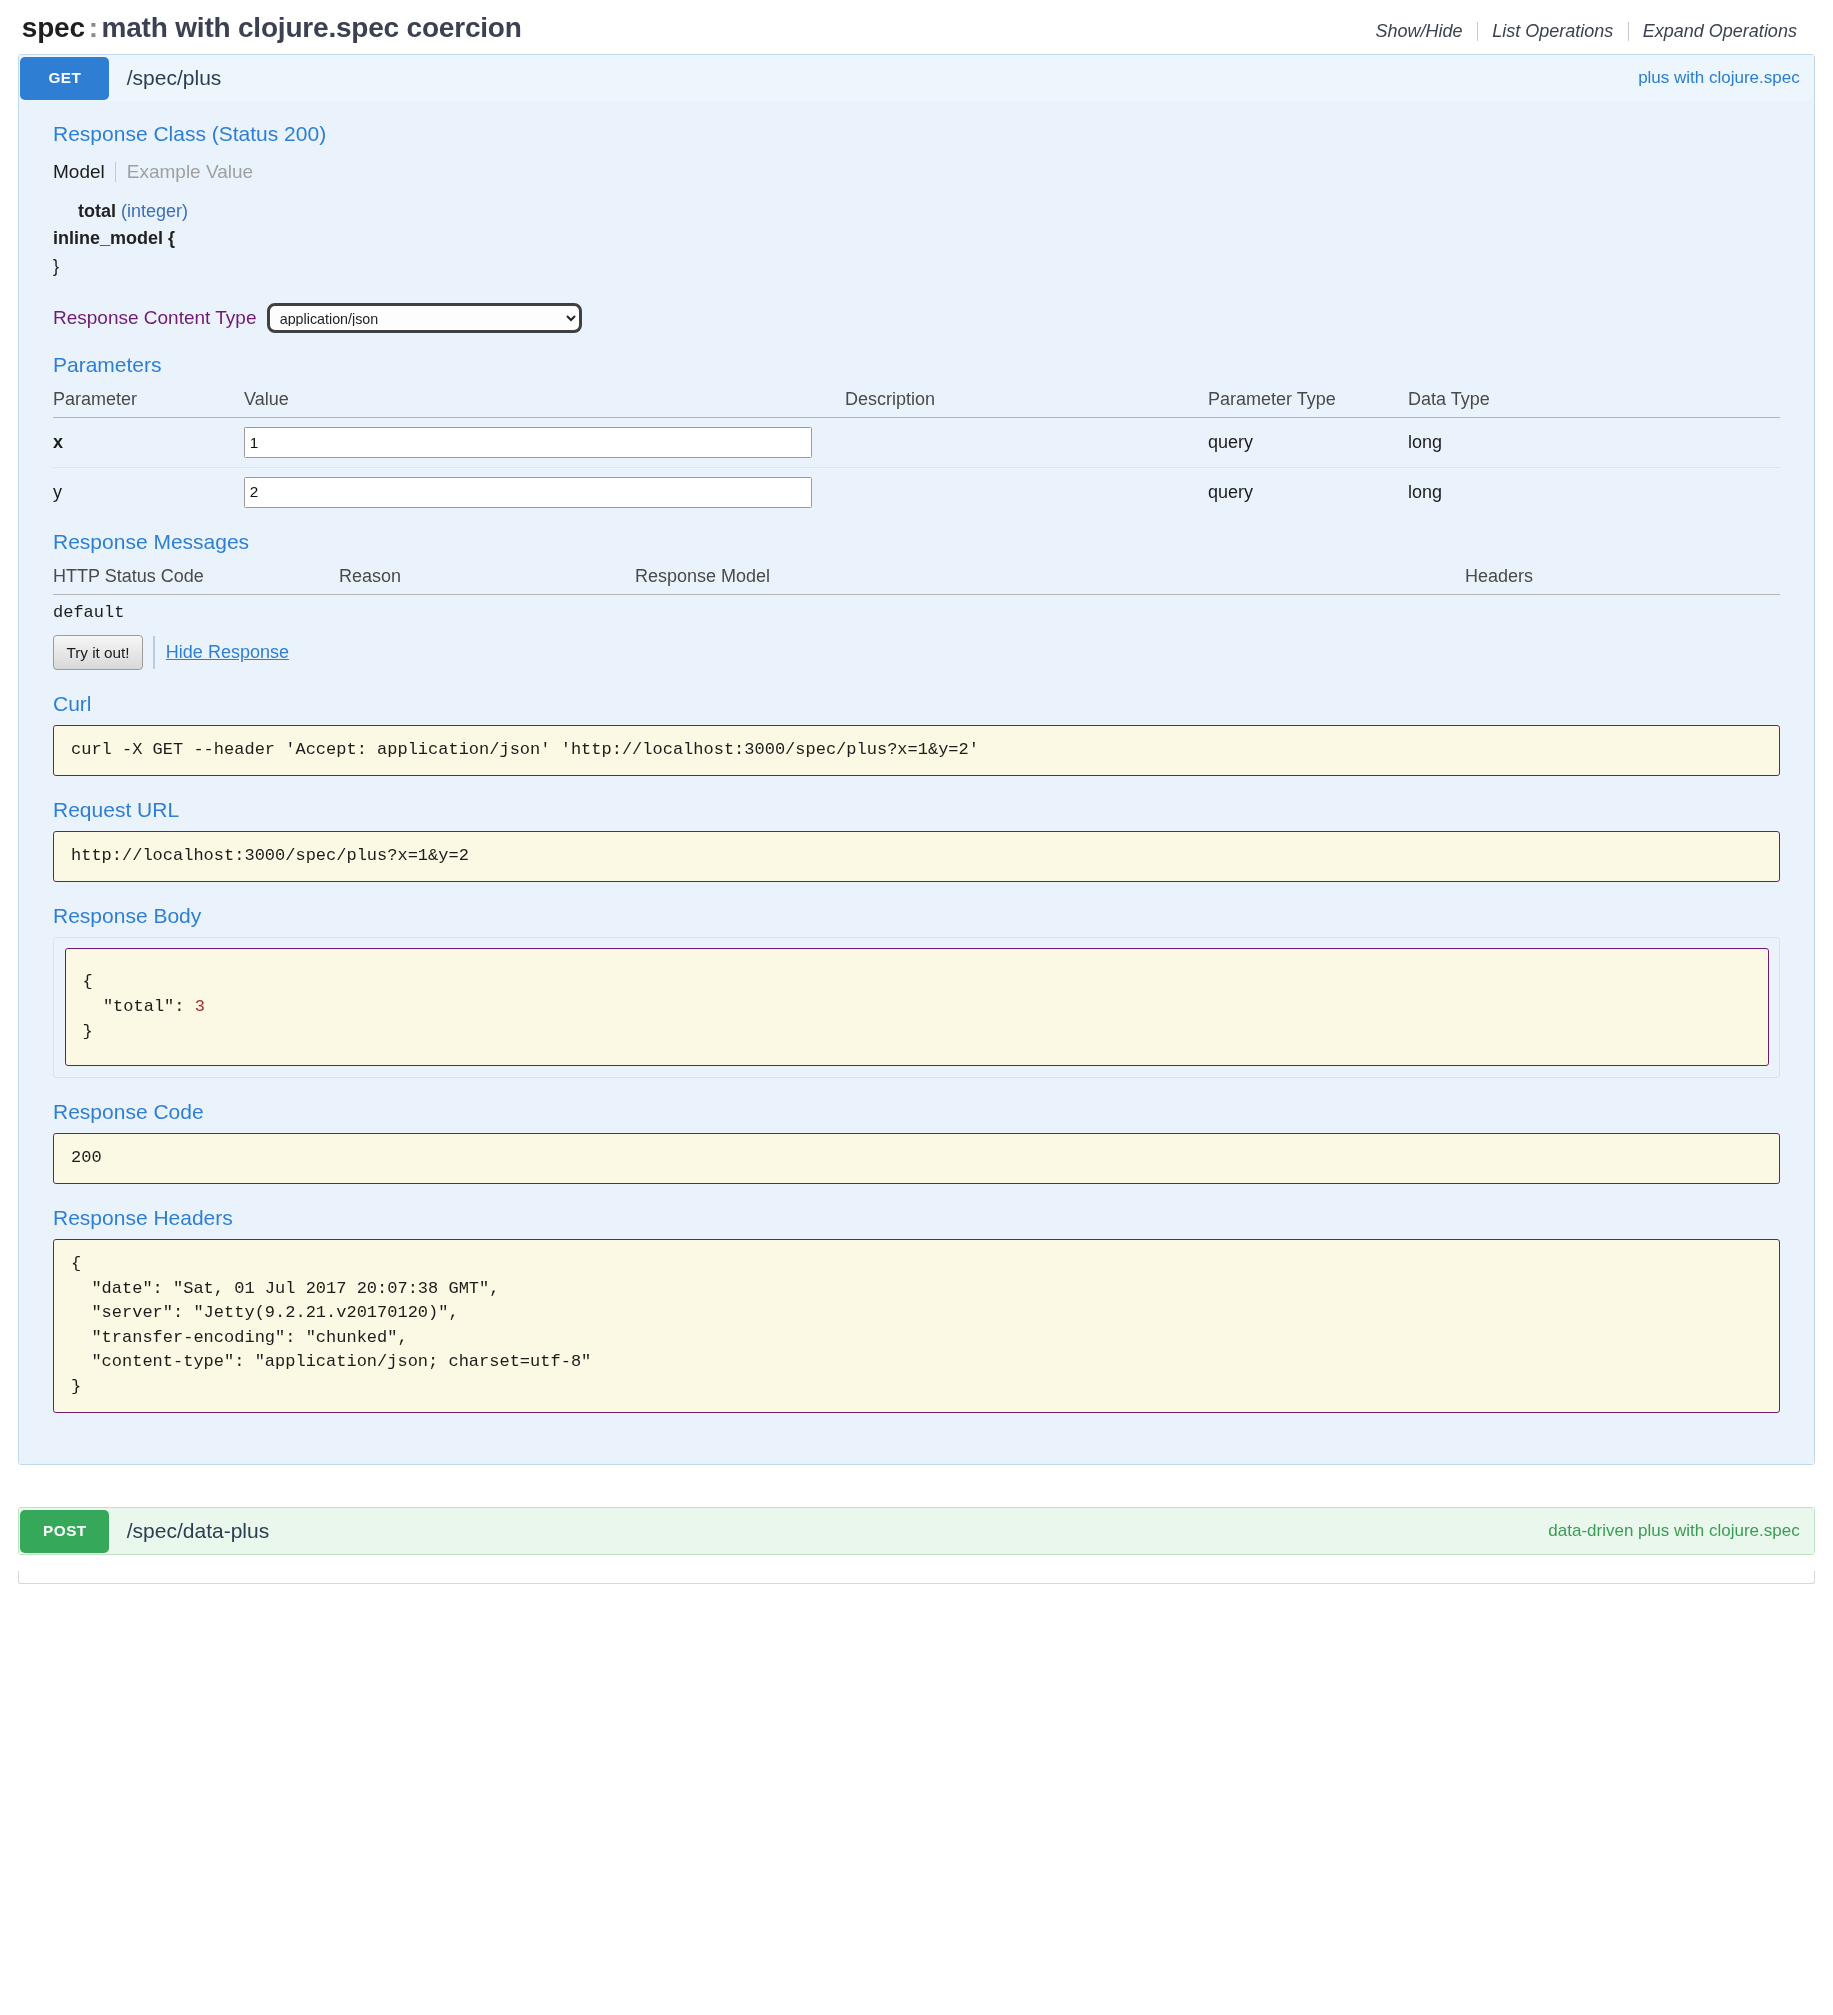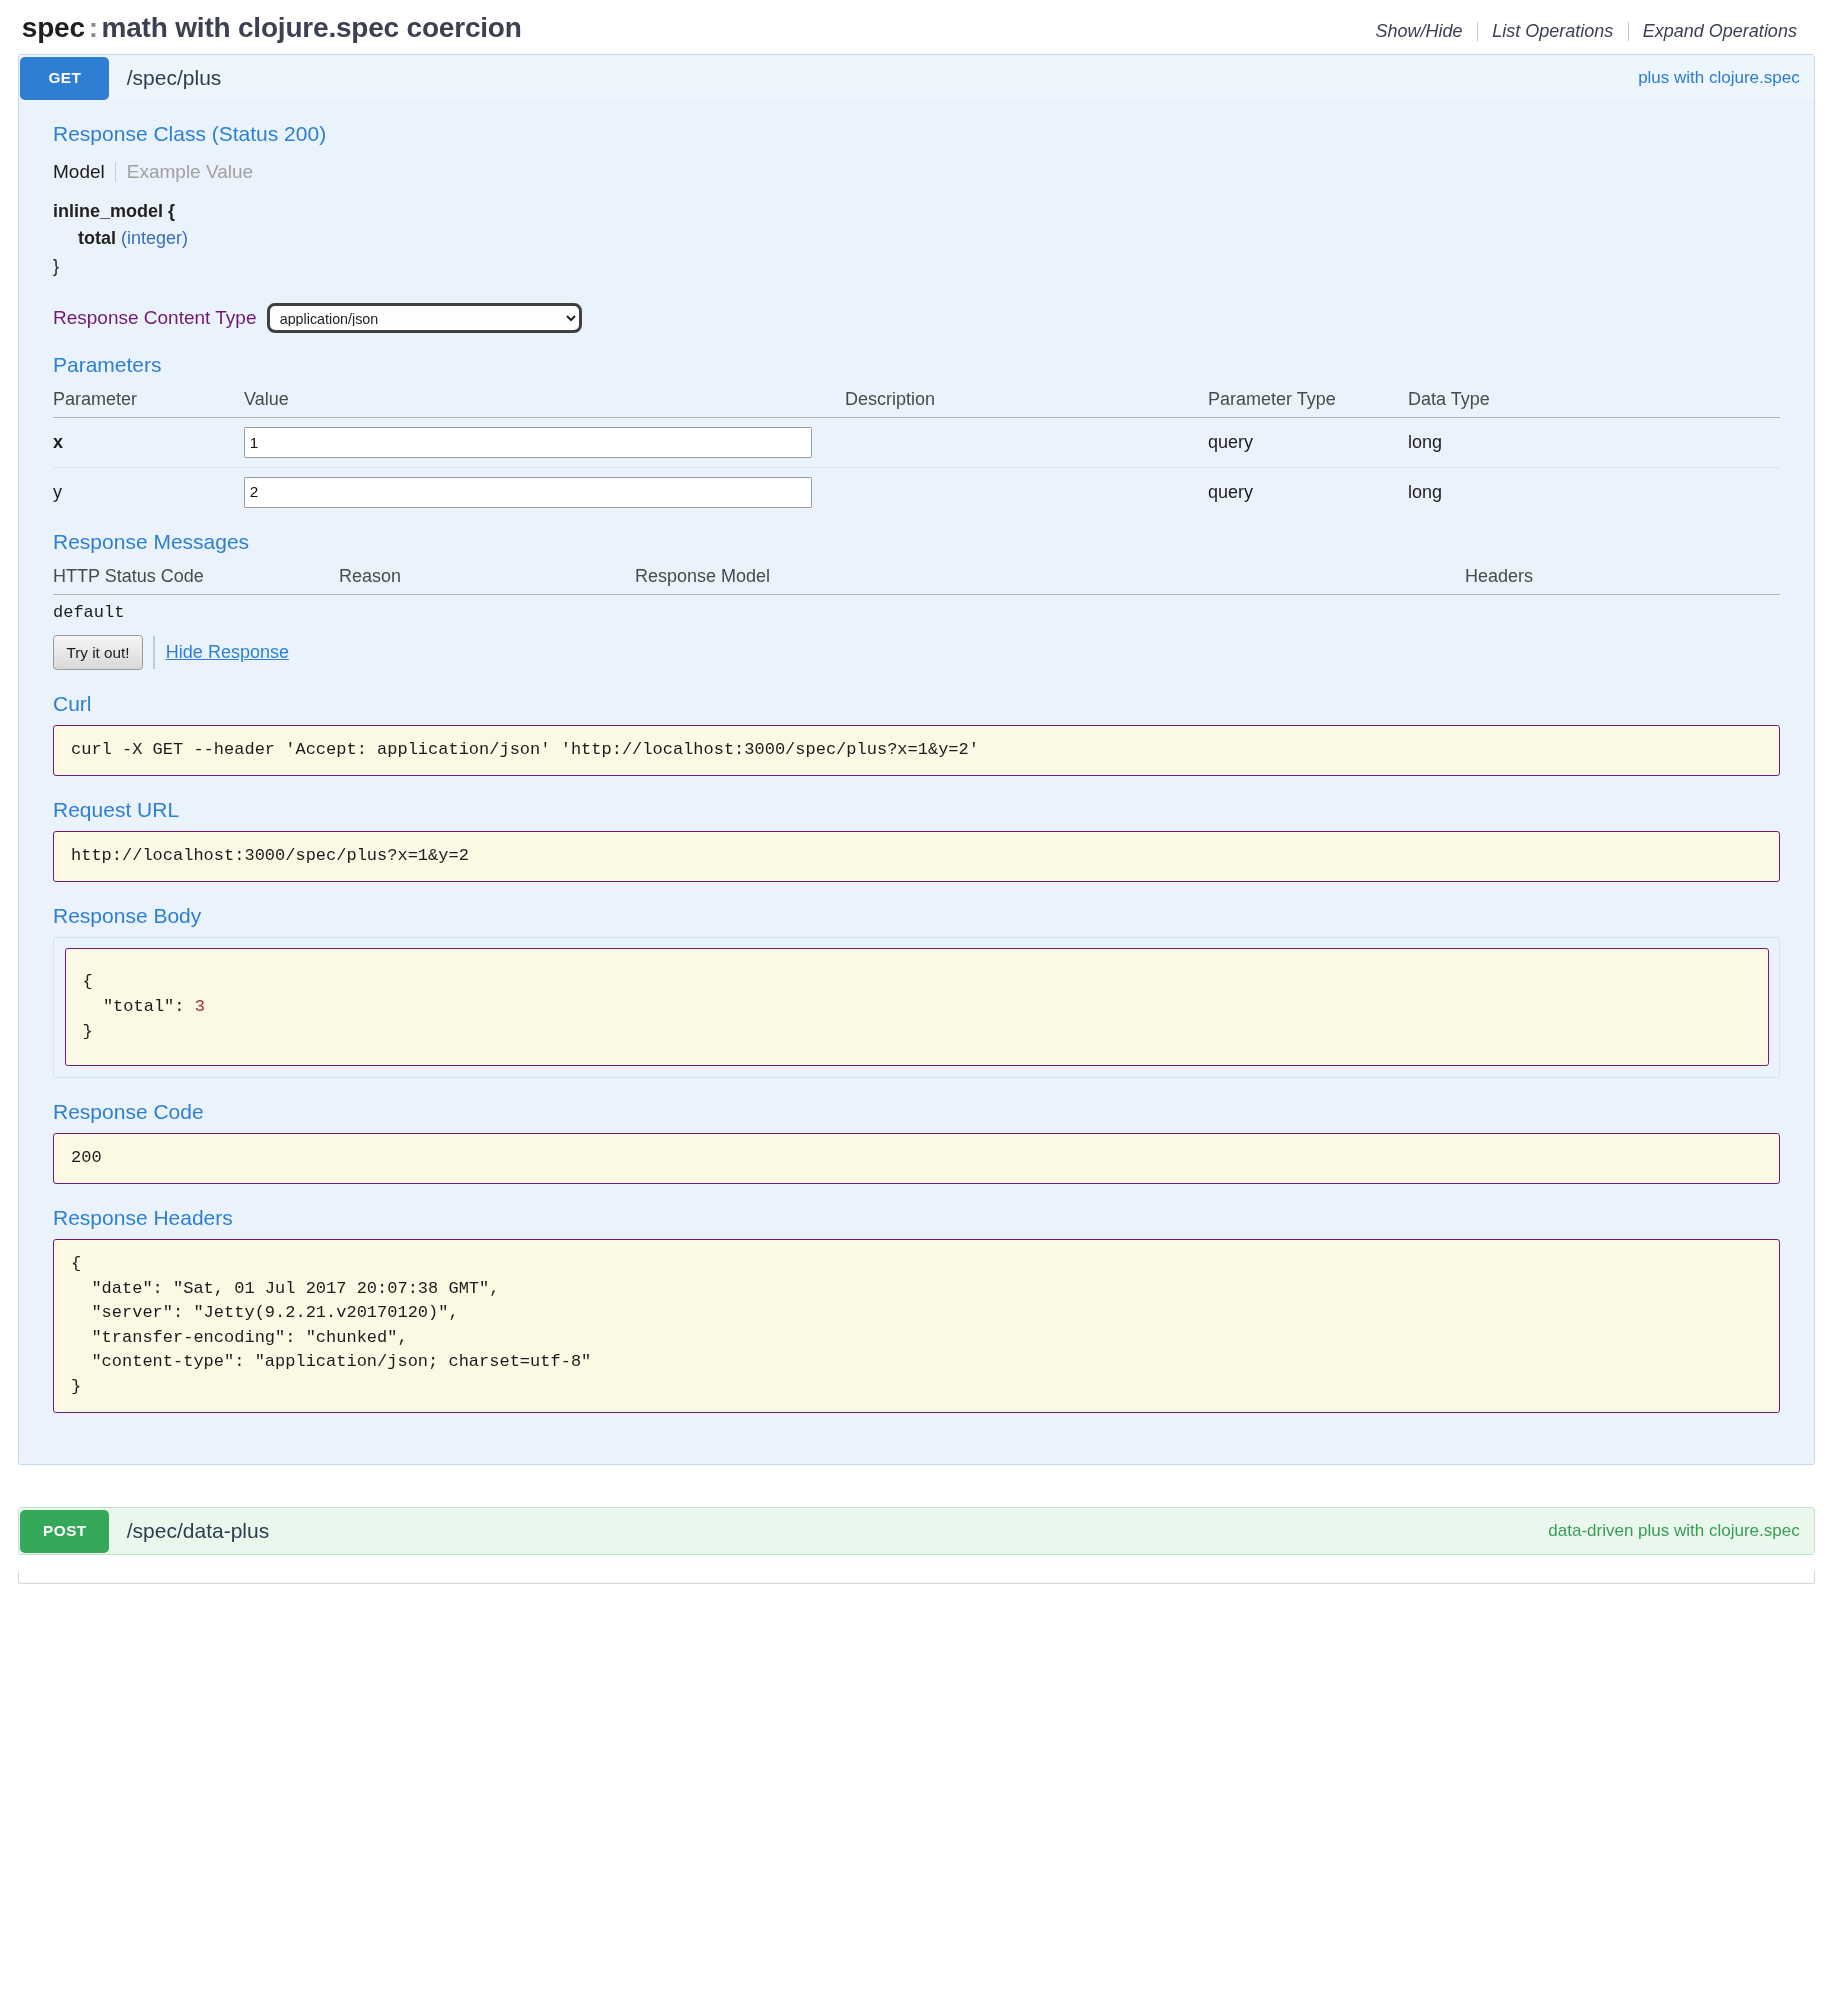--- a/index.html
+++ b/index.html
@@ -325,22 +325,22 @@
 
       <div class="resp-class-title">Response Class (Status 200)</div>
 
       <div class="model-tabs">
         <span class="tab-active">Model</span>
         <span class="tab-sep"></span>
         <span class="tab-inactive">Example Value</span>
       </div>
 
       <div class="model-block">
+        <div><span class="m-prop">total</span> <span class="m-type">(integer)</span></div>
         <div><span class="m-name">inline_model {</span></div>
-        <div><span class="m-prop">total</span> <span class="m-type">(integer)</span></div>
         <div><span>}</span></div>
       </div>
 
       <div class="content-type-row">
         <span class="content-type-label">Response Content Type</span>
         <select class="ct-select">
           <option>application/json</option>
         </select>
       </div>
 

